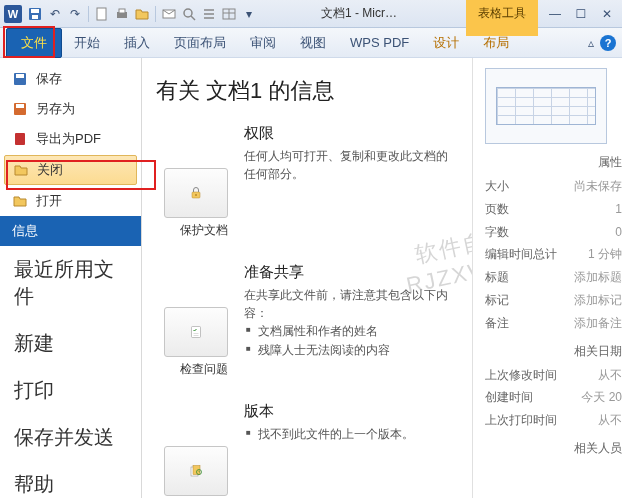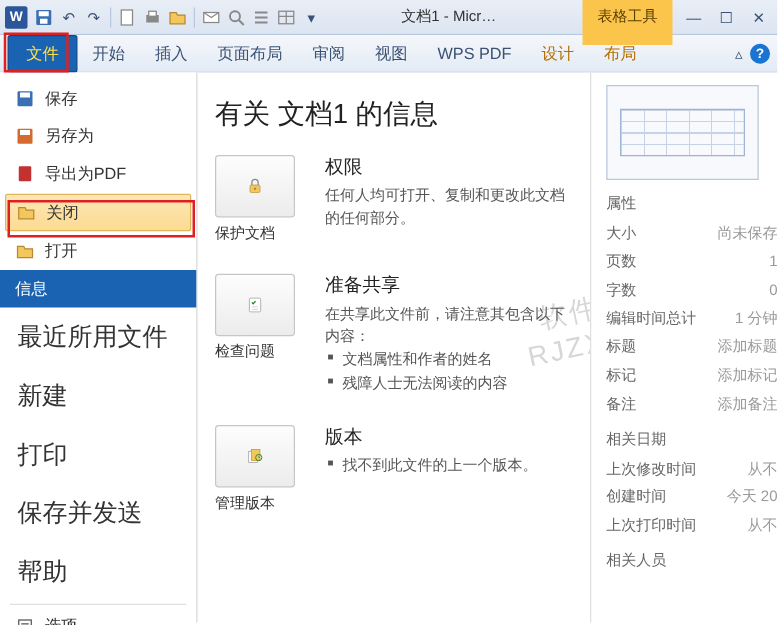--- a/index.html
+++ b/index.html
@@ -19,44 +19,44 @@
 .tab { padding:6px 12px; font-size:13px; color:#3b5275; cursor:pointer; }
 .tab.file { background:#1a63b3; color:#fde047; border:1px solid #0f4a8e; border-radius:2px; padding:5px 14px; }
 .tab.accent { color:#b56f00; }
 .ribbon-right { margin-left:auto; display:flex; gap:6px; align-items:center; color:#3b5275; }
 .help-ico { width:16px;height:16px;border-radius:50%;background:#1a74d2;color:#fff;display:flex;align-items:center;justify-content:center;font-size:11px;font-weight:bold; }
 
 .hl-file { position:absolute; top:26px; left:3px; width:52px; height:32px; border:2px solid #e02020; pointer-events:none; z-index:50; }
 .hl-close { position:absolute; top:160px; left:6px; width:150px; height:30px; border:2px solid #e02020; pointer-events:none; z-index:50; }
 
 .backstage { display:flex; height:440px; }
-.side { width:158px; background:#fff; border-right:1px solid #d9d9d9; padding-top:6px; }
+.side { width:142px; background:#fff; border-right:1px solid #d9d9d9; padding-top:6px; }
 .s-item { display:flex; align-items:center; gap:8px; padding:6px 12px; font-size:13px; color:#333; cursor:pointer; }
 .s-item.sel { background:linear-gradient(#fde7b6,#fcdb91); border:1px solid #e0b65a; border-radius:2px; margin:1px 4px; padding:5px 8px; }
 .s-item.active { background:#1a63b3; color:#fff; }
 .s-ico { width:16px; height:16px; display:flex; align-items:center; justify-content:center; }
 .s-lg { padding:10px 14px; font-size:20px; }
 .s-sep { height:1px; background:#e0e0e0; margin:2px 8px; }
 
 .main { flex:1; padding:18px 14px; position:relative; overflow:hidden; }
 .h1 { font-size:22px; color:#222; margin-bottom:18px; }
 .row { display:flex; gap:16px; margin-bottom:24px; }
-.act-btn { width:72px; display:flex; flex-direction:column; align-items:flex-start; cursor:pointer; }
+.act-btn { width:72px; display:flex; flex-direction:column; align-items:flex-end; cursor:pointer;margin-top:44px; }
 .act-iconbox { width:64px; height:50px; border:1px solid #c6c6c6; border-radius:3px; background:linear-gradient(#fdfdfd,#ececec); display:flex; align-items:center; justify-content:center; font-size:24px; }
 .act-lbl { margin-top:4px; font-size:12px; text-align:center; }
 .desc { flex:1; }
 .desc-h { font-size:15px; color:#222; margin-bottom:4px; }
 .desc-p { font-size:12px; color:#555; line-height:1.5; }
 .desc-li { font-size:12px; color:#555; line-height:1.6; padding-left:14px; position:relative; }
 .desc-li:before { content:"■"; position:absolute; left:2px; font-size:8px; top:2px; }
 
 .right { width:150px; border-left:1px solid #e0e0e0; padding:10px 0 10px 12px; }
 .thumb { width:122px; height:76px; border:1px solid #b8c8de; background:#f7f9fc; margin-bottom:10px; position:relative; }
 .thumb:after { content:""; position:absolute; top:18px; left:10px; right:10px; bottom:18px; background:repeating-linear-gradient(to bottom,#c7d3e5 0,#c7d3e5 1px,transparent 1px,transparent 9px),repeating-linear-gradient(to right,#c7d3e5 0,#c7d3e5 1px,transparent 1px,transparent 18px); border:1px solid #9fb5d4; }
-.prop-h { font-size:12px; color:#666; margin:8px 0 4px; }
+.prop-h { font-size:12px; color:#666; margin:8px 0 4px;text-align:right; }
 .prop-row { display:flex; justify-content:space-between; font-size:12px; color:#666; line-height:1.9; }
 .prop-v { color:#999; }
 .wm { position:absolute; top:170px; left:260px; font-size:22px; color:rgba(120,120,120,.3); transform:rotate(-12deg); pointer-events:none; letter-spacing:2px; }
 
 svg { width:16px; height:16px; }
 </style>
 </head>
 <body>
 
 <div class="titlebar">

